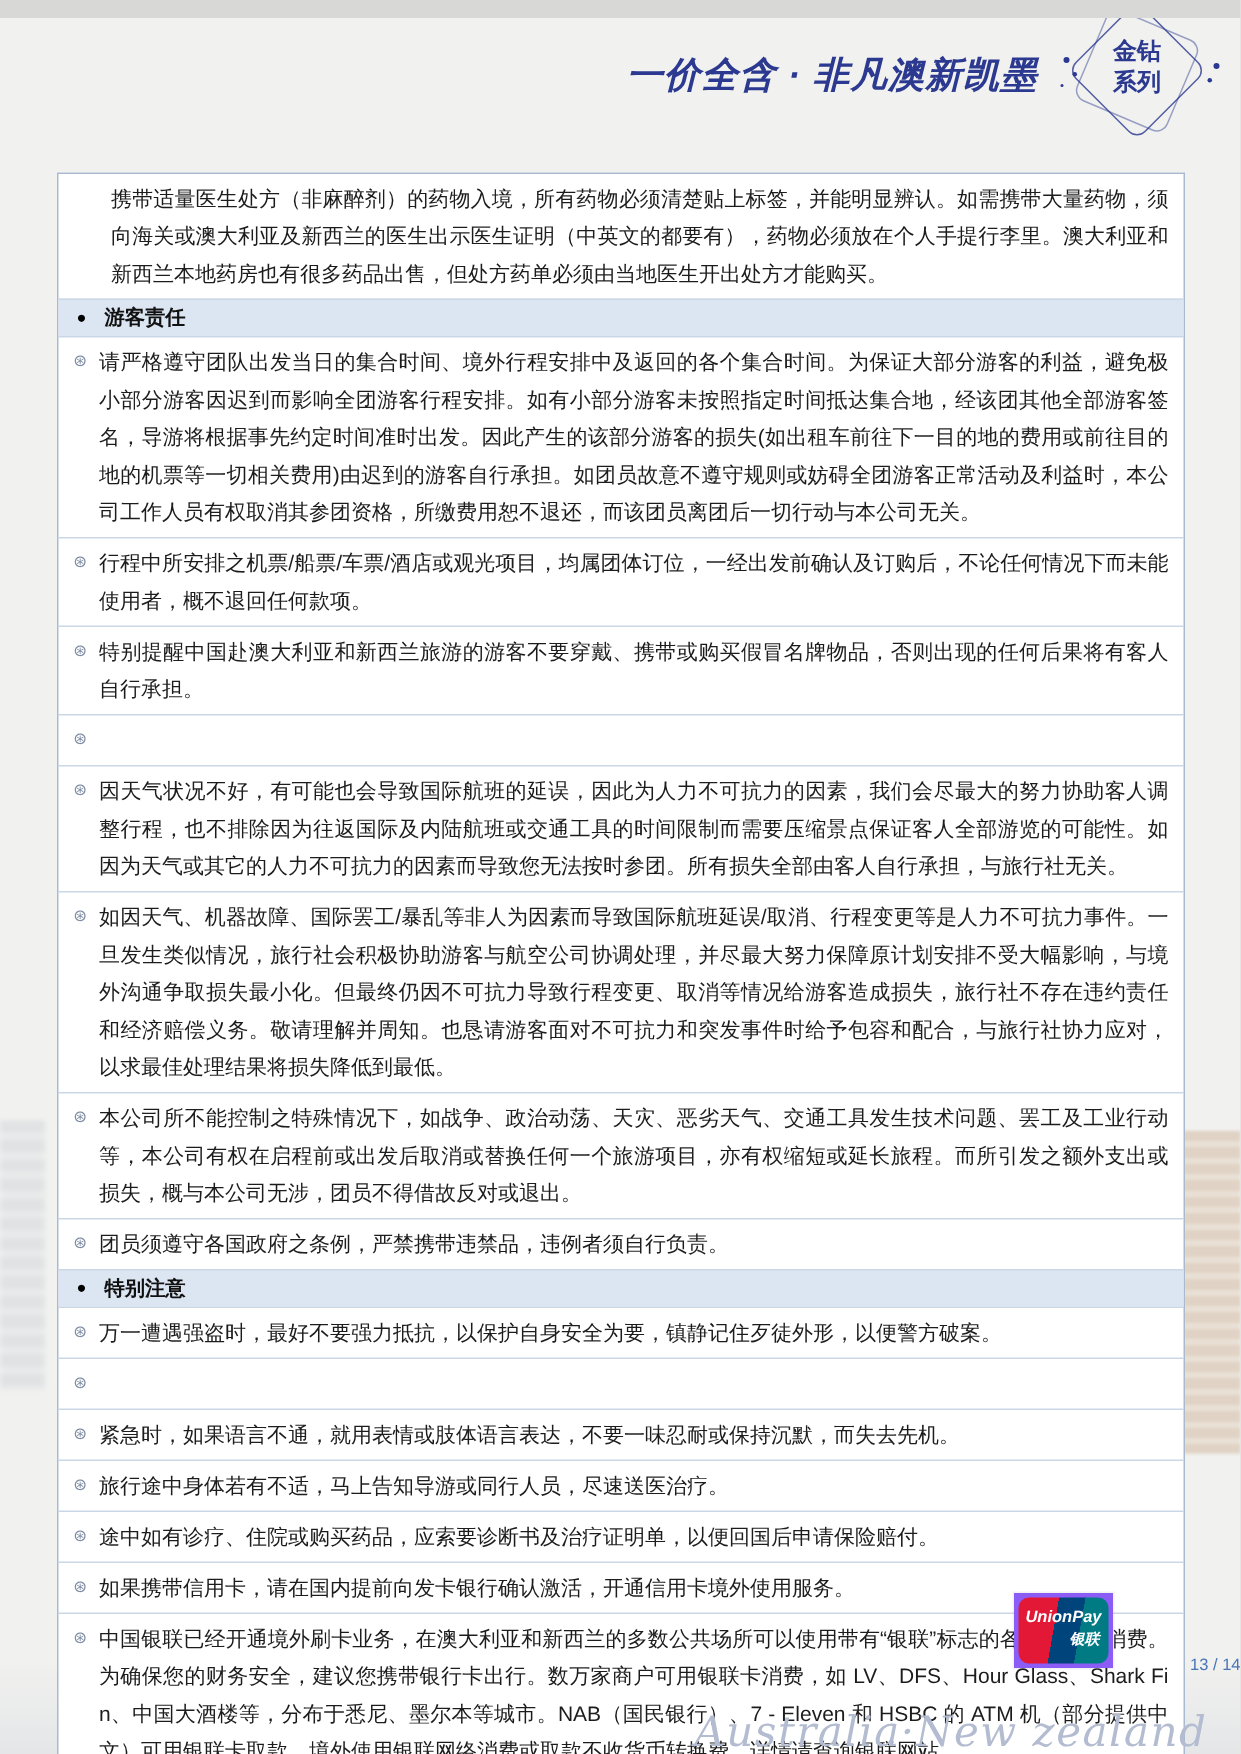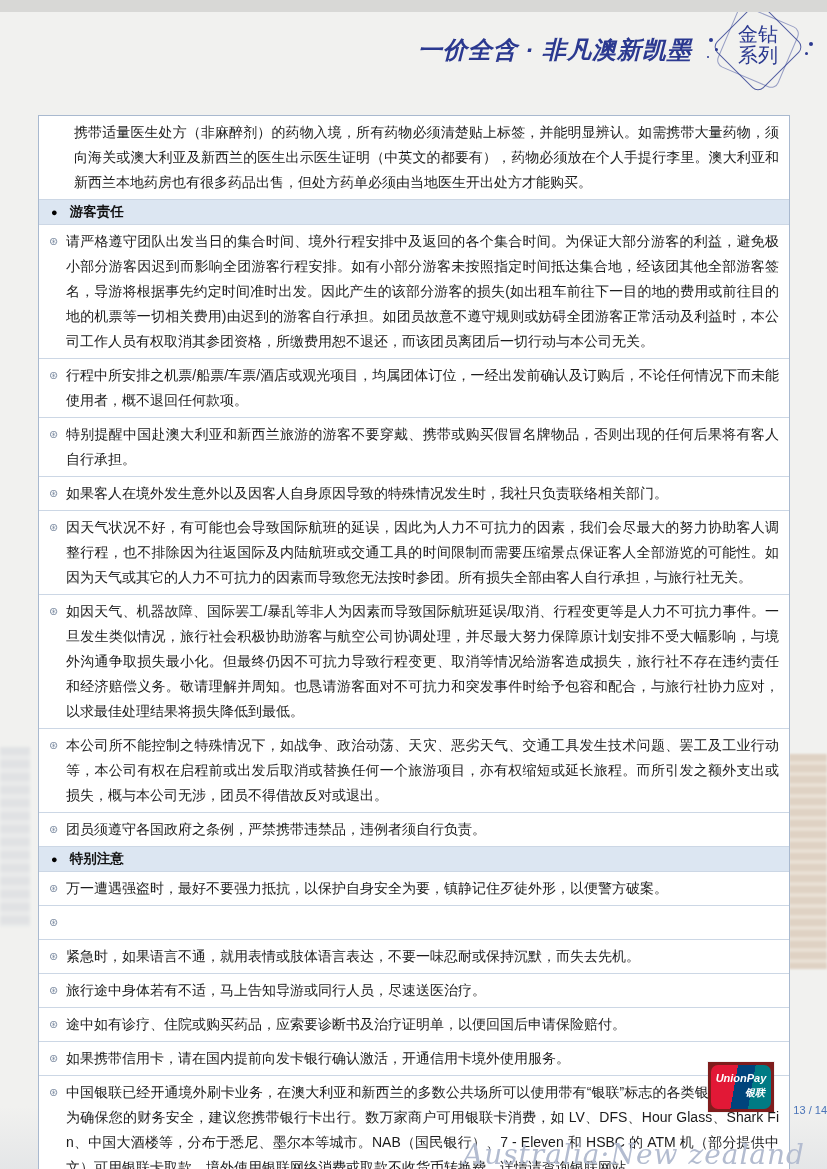--- a/index.html
+++ b/index.html
@@ -32,22 +32,22 @@
   }
   .badge { position:absolute; top:-12px; right:14px; width:110px; height:100px; }
   .badge .d1,.badge .d2 {
     position:absolute; width:66px; height:66px; left:22px; top:14px;
     border:1.4px solid rgba(43,57,144,.8); border-radius:8px;
   }
   .badge .d1 { transform:rotate(45deg); }
   .badge .d2 { transform:rotate(23deg); border-color:rgba(43,57,144,.45); }
   .badge-text {
     position:absolute; left:22px; top:24px; width:66px;
-    text-align:center; font-weight:normal; color:#2b3990;
-    font-size:20px; line-height:21px;
+    text-align:center; font-weight:bold; color:#2b3990;
+    font-size:16px; line-height:21px;
   }
   .dot { position:absolute; background:#2b3990; border-radius:50%; }
   
   .box {
     position:absolute; left:38px; top:103px; width:752px;
     background:#ffffff; border:1px solid #a9b9cf;
   }
   .row { display:flex; gap:6px; padding:4px 10px 4px 8px; border-top:1px solid #ccd7e5; }
   .row.first { border-top:none; }
   .blt { flex:none; width:13px; color:#7d8ca2; font-size:11px; line-height:25px; text-align:center; }
@@ -58,22 +58,22 @@
   .intro { padding-left:27px; }
   .secbar {
     display:flex; align-items:center; gap:12px;
     background:#dce6f2; border-top:1px solid #ccd7e5;
     padding:3px 10px 3px 12px; height:25px;
     font-size:13.5px; font-weight:bold; color:#111;
   }
   .secmark { font-size:11px; color:#000; line-height:1; }
   
   .uplogo {
-    position:absolute; left:708px; top:1050px; width:66px; height:50px;
-    background:#7f1d1d; padding:3px; box-shadow:0 0 0 1px rgba(0,0,0,.05);
+    position:absolute; left:676px; top:1050px; width:66px; height:50px;
+    background:#8b5cf6; padding:3px; box-shadow:0 0 0 1px rgba(0,0,0,.05);
   }
   .uplogo .card {
     position:relative; width:100%; height:100%; border-radius:7px;
     background:linear-gradient(100deg,#e21836 0 40%,#00447c 40% 66%,#007b84 66% 100%);
   }
   .uplogo .l1 {
     position:absolute; left:0; right:0; top:8px; text-align:center;
     color:#fff; font-style:italic; font-weight:bold; font-size:11px; line-height:11px;
   }
   .uplogo .l2 {
@@ -133,21 +133,20 @@
     <div class="row">
       <span class="blt">⊛</span>
       <p class="txt">行程中所安排之机票/船票/车票/酒店或观光项目，均属团体订位，一经出发前确认及订购后，不论任何情况下而未能使用者，概不退回任何款项。</p>
     </div>
     <div class="row">
       <span class="blt">⊛</span>
       <p class="txt">特别提醒中国赴澳大利亚和新西兰旅游的游客不要穿戴、携带或购买假冒名牌物品，否则出现的任何后果将有客人自行承担。</p>
     </div>
     <div class="row">
       <span class="blt">⊛</span>
-      <p class="txt">如果客人在境外发生意外以及因客人自身原因导致的特殊情况发生时，我社只负责联络相关部门。</p>
     </div>
     <div class="row">
       <span class="blt">⊛</span>
       <p class="txt">因天气状况不好，有可能也会导致国际航班的延误，因此为人力不可抗力的因素，我们会尽最大的努力协助客人调整行程，也不排除因为往返国际及内陆航班或交通工具的时间限制而需要压缩景点保证客人全部游览的可能性。如因为天气或其它的人力不可抗力的因素而导致您无法按时参团。所有损失全部由客人自行承担，与旅行社无关。</p>
     </div>
     <div class="row">
       <span class="blt">⊛</span>
       <p class="txt">如因天气、机器故障、国际罢工/暴乱等非人为因素而导致国际航班延误/取消、行程变更等是人力不可抗力事件。一旦发生类似情况，旅行社会积极协助游客与航空公司协调处理，并尽最大努力保障原计划安排不受大幅影响，与境外沟通争取损失最小化。但最终仍因不可抗力导致行程变更、取消等情况给游客造成损失，旅行社不存在违约责任和经济赔偿义务。敬请理解并周知。也恳请游客面对不可抗力和突发事件时给予包容和配合，与旅行社协力应对，以求最佳处理结果将损失降低到最低。</p>
     </div>
     <div class="row">

